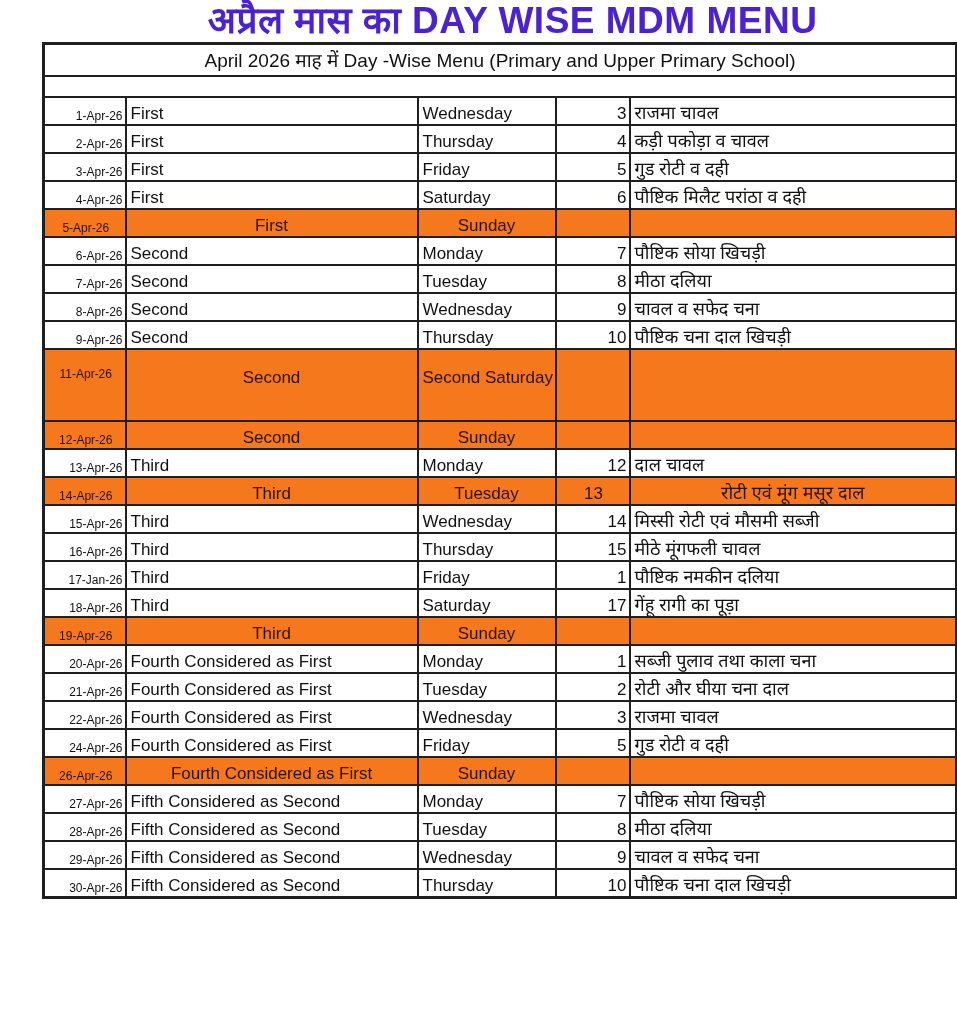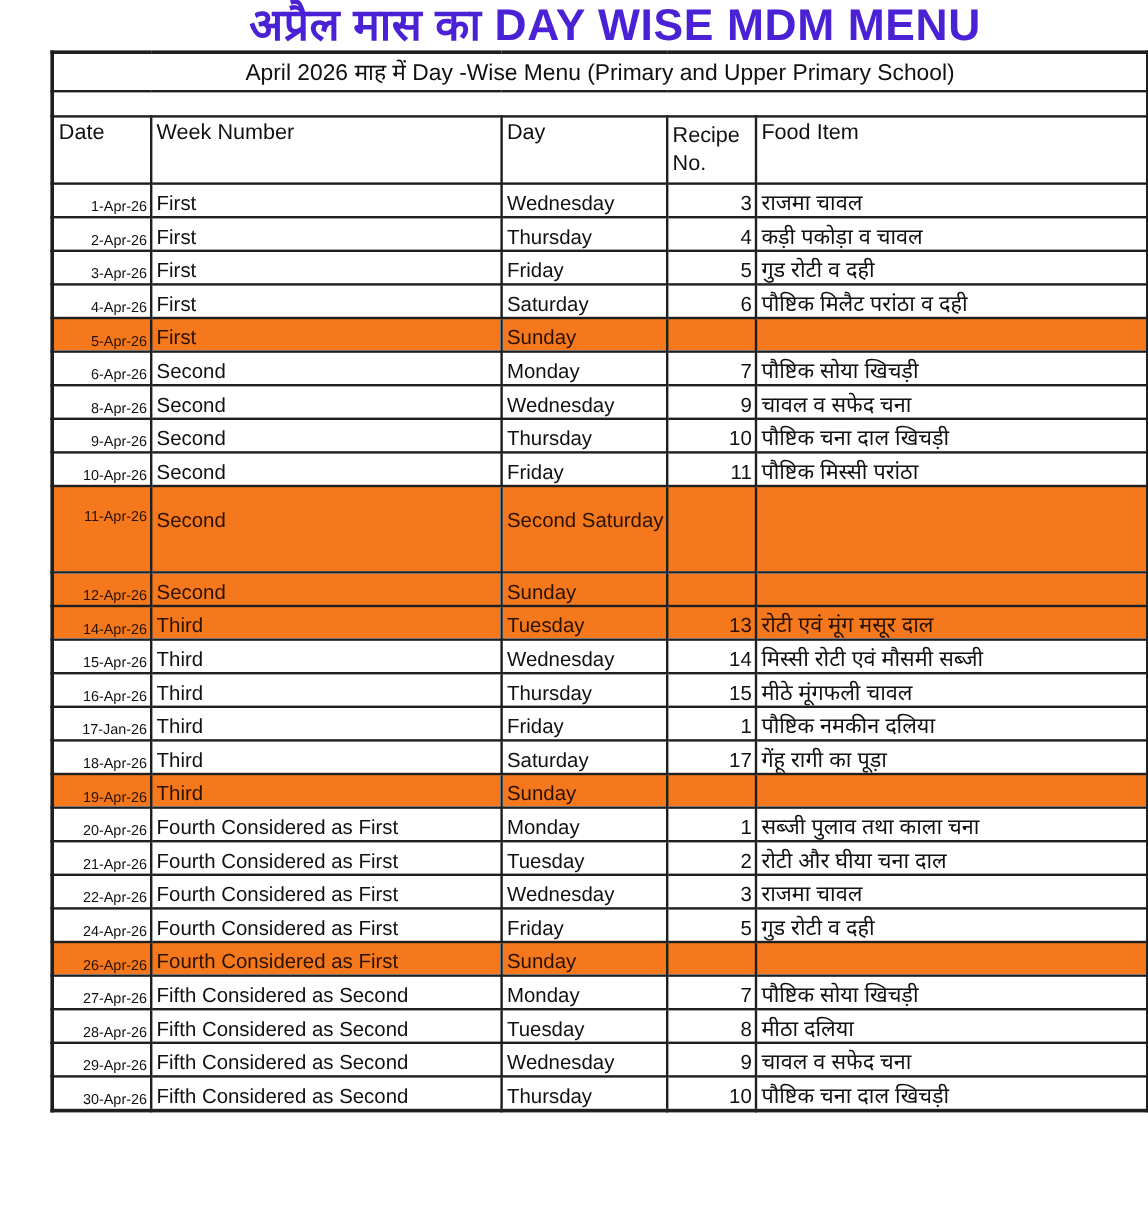--- a/index.html
+++ b/index.html
@@ -61,20 +61,21 @@
     vertical-align:bottom;
     padding-bottom:1px;
     line-height:1.15;
   }
   td.td-date{text-align:right;font-size:12px;padding-right:2px;}
   td.td-recipe{text-align:right;padding-right:2px;}
   td.td-food{font-size:18px;}
   tr.hl td{
     background:var(--highlight-color);
     color:var(--highlight-text);
+    text-align:center;
   }
   tr.tall td{height:52px;vertical-align:top;padding-top:18px;}
 </style>
 </head>
 <body>
 
 <div class="page">
 
   <div class="page-title">अप्रैल मास का DAY WISE MDM MENU</div>
 
@@ -86,27 +87,20 @@
       <col style="width:74px">
       <col style="width:327px">
     </colgroup>
     <thead>
       <tr class="caption-row">
         <td colspan="5">April 2026 माह में Day -Wise Menu (Primary and Upper Primary School)</td>
       </tr>
       <tr class="spacer-row">
         <td colspan="5"></td>
       </tr>
-      <tr class="header-row">
-        <th class="th-date">Date</th>
-        <th class="th-week">Week Number</th>
-        <th class="th-day">Day</th>
-        <th class="th-recipe">Recipe No.</th>
-        <th class="th-food">Food Item</th>
-      </tr>
     </thead>
     <tbody>
         <tr>
           <td class="td-date">1-Apr-26</td>
           <td class="td-week">First</td>
           <td class="td-day">Wednesday</td>
           <td class="td-recipe">3</td>
           <td class="td-food">राजमा चावल</td>
         </tr>
         <tr>
@@ -138,53 +132,60 @@
           <td class="td-food"></td>
         </tr>
         <tr>
           <td class="td-date">6-Apr-26</td>
           <td class="td-week">Second</td>
           <td class="td-day">Monday</td>
           <td class="td-recipe">7</td>
           <td class="td-food">पौष्टिक सोया खिचड़ी</td>
         </tr>
         <tr>
+          <td class="td-date">7-Apr-26</td>
+          <td class="td-week">Second</td>
+          <td class="td-day">Tuesday</td>
+          <td class="td-recipe">8</td>
+          <td class="td-food">मीठा दलिया</td>
+        </tr>
+        <tr>
           <td class="td-date">8-Apr-26</td>
           <td class="td-week">Second</td>
           <td class="td-day">Wednesday</td>
           <td class="td-recipe">9</td>
           <td class="td-food">चावल व सफेद चना</td>
         </tr>
         <tr>
           <td class="td-date">9-Apr-26</td>
           <td class="td-week">Second</td>
           <td class="td-day">Thursday</td>
           <td class="td-recipe">10</td>
           <td class="td-food">पौष्टिक चना दाल खिचड़ी</td>
         </tr>
-        <tr>
-          <td class="td-date">10-Apr-26</td>
-          <td class="td-week">Second</td>
-          <td class="td-day">Friday</td>
-          <td class="td-recipe">11</td>
-          <td class="td-food">पौष्टिक मिस्सी परांठा</td>
-        </tr>
         <tr class="hl tall">
           <td class="td-date">11-Apr-26</td>
           <td class="td-week">Second</td>
           <td class="td-day">Second Saturday</td>
           <td class="td-recipe"></td>
           <td class="td-food"></td>
         </tr>
         <tr class="hl">
           <td class="td-date">12-Apr-26</td>
           <td class="td-week">Second</td>
           <td class="td-day">Sunday</td>
           <td class="td-recipe"></td>
           <td class="td-food"></td>
+        </tr>
+        <tr>
+          <td class="td-date">13-Apr-26</td>
+          <td class="td-week">Third</td>
+          <td class="td-day">Monday</td>
+          <td class="td-recipe">12</td>
+          <td class="td-food">दाल चावल</td>
         </tr>
         <tr class="hl">
           <td class="td-date">14-Apr-26</td>
           <td class="td-week">Third</td>
           <td class="td-day">Tuesday</td>
           <td class="td-recipe">13</td>
           <td class="td-food">रोटी एवं मूंग मसूर दाल</td>
         </tr>
         <tr>
           <td class="td-date">15-Apr-26</td>

